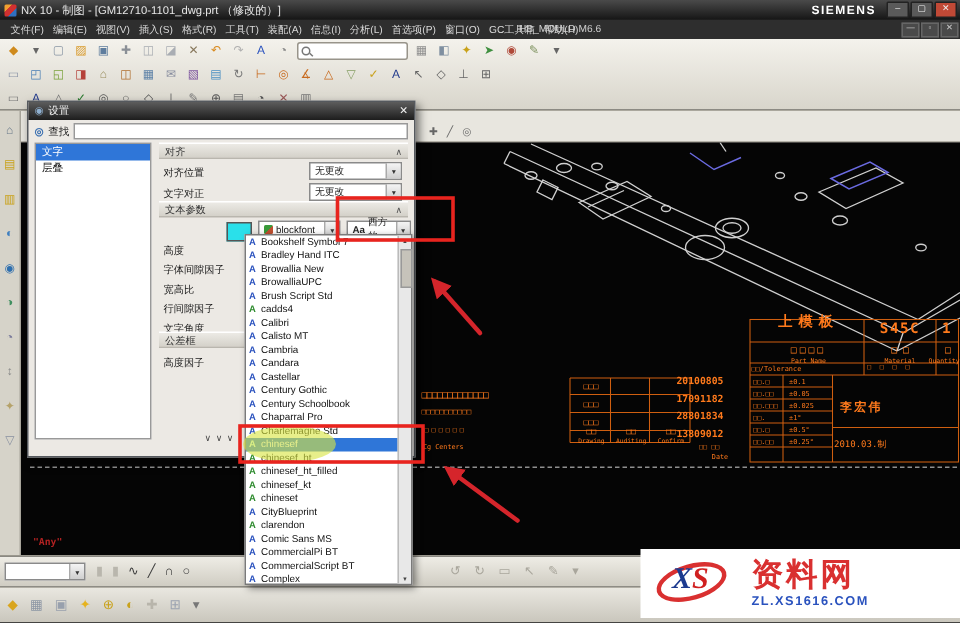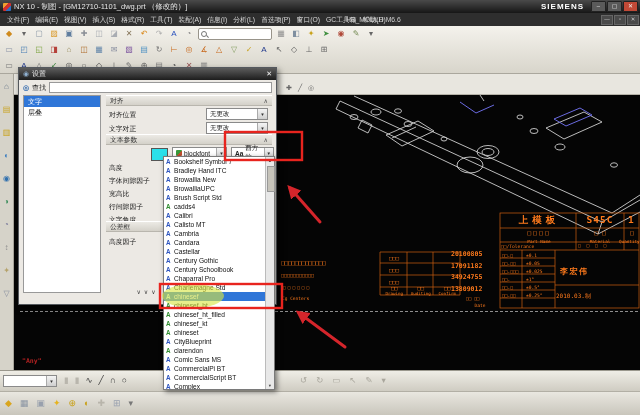--- a/index.html
+++ b/index.html
@@ -279,21 +279,21 @@
       <rect x="220" y="3" width="139" height="95"></rect>
       <path d="M220,18 H359 M220,32 H359 M220,40 H359"></path>
       <path d="M296,3 V40 M344,3 V40"></path>
       <path d="M220,48 H275 M220,56 H275 M220,64 H275 M220,72 H275 M220,80 H275 M220,88 H275"></path>
       <path d="M242,40 V98 M275,40 V98 M275,75 H359"></path>
       <path d="M100,42 V85 M127,42 V85 M153,42 V85 M180,42 V85"></path>
       <path d="M100,42 H180 M100,53 H180 M100,65 H180 M100,77 H180 M100,85 H180"></path>
     </g>
   </svg>
 
-  <div class="abs cad c" style="left:503px;top:214px;width:72px;font-size:9.5px;font-weight:bold;letter-spacing:4px">上模板</div>
+  <div class="abs cad c" style="left:503px;top:208px;width:72px;font-size:9.5px;font-weight:bold;letter-spacing:4px">上模板</div>
   <div class="abs cad c" style="left:578px;top:214px;width:44px;font-size:9.5px;font-weight:bold;letter-spacing:1px">S45C</div>
   <div class="abs cad" style="left:628px;top:214px;font-size:9.5px;font-weight:bold">1</div>
   <div class="abs cad c" style="left:503px;top:229px;width:72px;font-size:6.5px;letter-spacing:2px">□□□□</div>
   <div class="abs cad c" style="left:578px;top:229px;width:44px;font-size:6.5px">□ □</div>
   <div class="abs cad" style="left:630px;top:229px;font-size:6.5px">□</div>
   <div class="abs cad c" style="left:503px;top:238.5px;width:72px;font-size:4.3px">Part Name</div>
   <div class="abs cad c" style="left:578px;top:238.5px;width:44px;font-size:4.3px">Material</div>
   <div class="abs cad" style="left:619px;top:238.5px;font-size:4.3px">Quantity</div>
   <div class="abs cad" style="left:501px;top:243.5px;font-size:4.6px">□□/Tolerance</div>
   <div class="abs cad" style="left:578px;top:243px;font-size:4.6px;letter-spacing:1.5px">□ □ □ □</div>
@@ -305,21 +305,21 @@
       <div class="cad" style="font-size:4.6px"><span style="display:inline-block;width:24px">□□.</span><span>±1°</span></div>
       <div class="cad" style="font-size:4.6px"><span style="display:inline-block;width:24px">□□.□</span><span>±0.5°</span></div>
       <div class="cad" style="font-size:4.6px"><span style="display:inline-block;width:24px">□□.□□</span><span>±0.25°</span></div>
     </div>
   <div class="abs cad" style="left:560px;top:266px;font-size:8px;font-weight:bold;letter-spacing:1.5px">李宏伟</div>
   <div class="abs cad" style="left:556px;top:292px;font-size:6px">2010.03.制</div>
   <div class="abs" style="left:451px;top:249px;line-height:11.5px">
 
   <div class="cad" style="font-size:6.5px;font-weight:bold">20100805</div>
       <div class="cad" style="font-size:6.5px;font-weight:bold">17091182</div>
-      <div class="cad" style="font-size:6.5px;font-weight:bold">34924755</div>
+      <div class="cad" style="font-size:6.5px;font-weight:bold">28801834</div>
       <div class="cad" style="font-size:6.5px;font-weight:bold">13809012</div>
     </div>
   <div class="abs cad" style="left:466px;top:296px;font-size:4.5px">□□ □□</div>
   <div class="abs cad c" style="left:466px;top:303px;width:28px;font-size:4.5px">Date</div>
   <div class="abs" style="left:381px;top:252px;width:26px;text-align:center;line-height:12px">
 
   <div class="cad" style="font-size:5.5px">□□□</div>
       <div class="cad" style="font-size:5.5px">□□□</div>
       <div class="cad" style="font-size:5.5px">□□□</div>
     </div>
@@ -563,20 +563,30 @@
         <span style="color: rgb(152, 160, 173);">▣</span>
         <span style="color: rgb(230, 179, 30);">✦</span>
         <span style="color: rgb(201, 162, 28);">⊕</span>
         <span style="color: rgb(201, 162, 28);">◐</span>
         <span style="color: rgb(184, 181, 171);">✚</span>
         <span style="color: rgb(154, 162, 176);">⊞</span>
         <span style="color: rgb(119, 119, 119);">▾</span>
       </div>
   </div>
 
+  <div class="abs" id="watermark">
+    <span id="wm-logo">
+      <span id="wm-ellipse"></span>
+      <span id="wm-xs"><span class="x">X</span><span class="s">S</span></span>
+    </span>
+    <span id="wm-text">
+      <span id="wm-title">资料网</span>
+      <span id="wm-url">ZL.XS1616.COM</span>
+    </span>
+  </div>
 
   <svg class="abs" id="overlay" width="640" height="415" viewBox="0 0 640 415">
     <defs>
       <marker id="ah" viewBox="0 0 10 10" refX="7" refY="5" markerWidth="4.5" markerHeight="4.5" orient="auto">
         <path d="M0,0 L10,5 L0,10 z" fill="#d5252b"></path>
       </marker>
     </defs>
     <ellipse cx="193" cy="296" rx="31" ry="12" fill="#d9e542" opacity="0.62"></ellipse>
     <rect x="225" y="132" width="77" height="28" fill="none" stroke="#e8241e" stroke-width="2.4"></rect>
     <rect x="160" y="284" width="122" height="24" fill="none" stroke="#e8241e" stroke-width="2.4"></rect>

